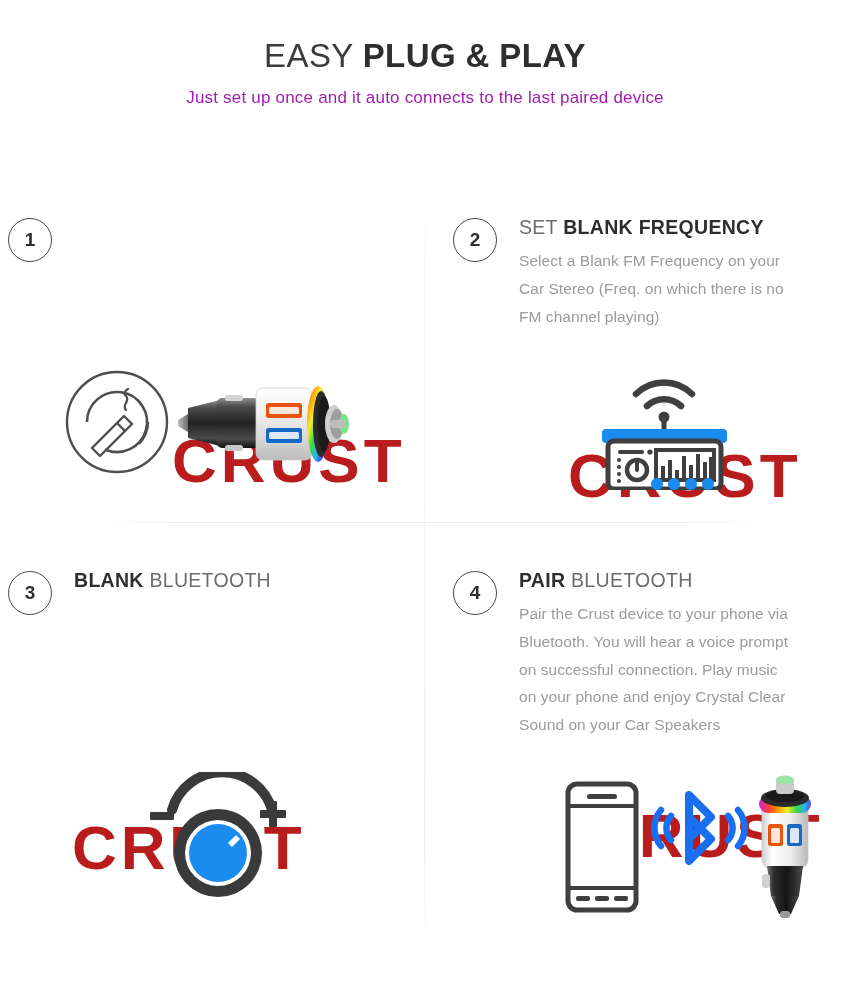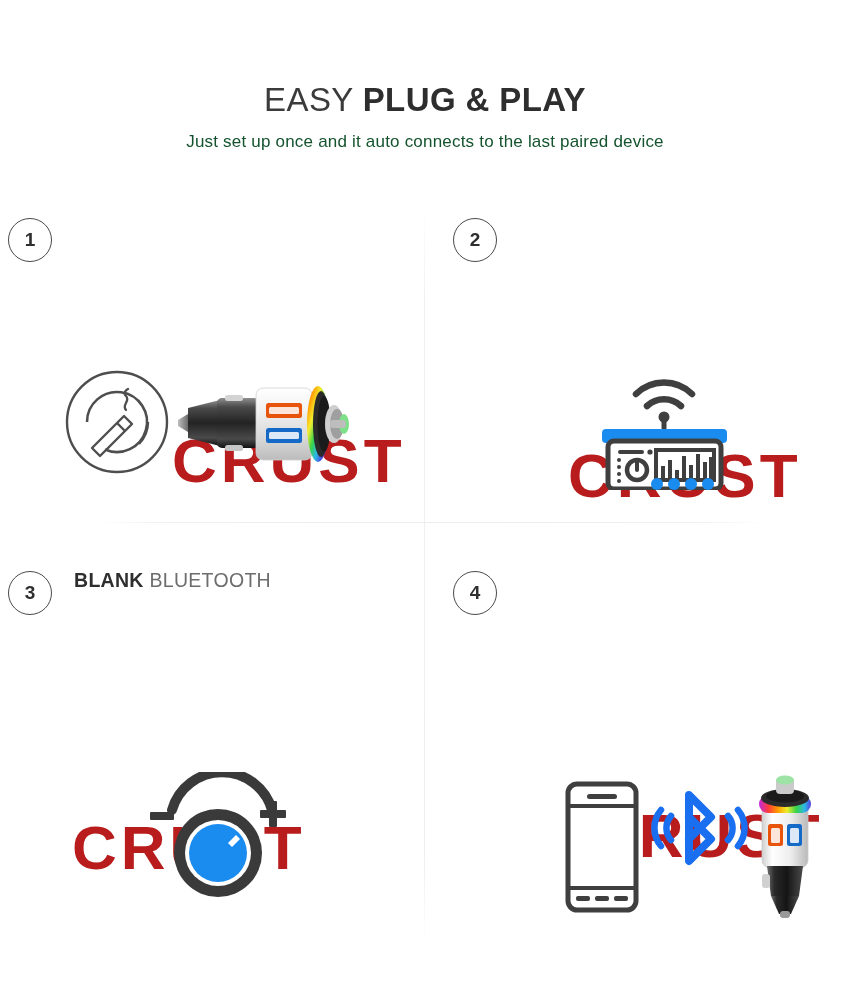--- a/index.html
+++ b/index.html
@@ -6,28 +6,28 @@
   html, body { background:#ffffff; }
   body {
     width:850px; height:995px;
     font-family:"Liberation Sans", sans-serif;
     color:#333333;
     position:relative;
     overflow:hidden;
   }
 
   
-  .header { text-align:center; padding-top:82px; }
+  .header { text-align:center; padding-top:38px; }
   .title {
     font-size:33px; letter-spacing:0.4px; color:#3b3b3b;
     font-weight:300; line-height:1.1;
   }
   .title .bold { font-weight:700; color:#2e2e2e; }
   .subtitle {
-    margin-top:14px; font-size:17px; color:#14532d;
+    margin-top:14px; font-size:17px; color:#a21caf;
     font-weight:400; letter-spacing:0.2px;
   }
 
   
   .divider-v, .divider-h { position:absolute; pointer-events:none; }
   .divider-v {
     left:424px; top:205px; width:1px; height:740px;
     background:linear-gradient(to bottom, rgba(0,0,0,0) 0%, #f1f1f1 12%, #eeeeee 88%, rgba(0,0,0,0) 100%);
   }
   .divider-h {
@@ -149,20 +149,26 @@
 
     <ellipse cx="272" cy="54" rx="9" ry="19" fill="#cfcfcf"></ellipse>
     <ellipse cx="275" cy="54" rx="7" ry="15" fill="#9f9f9f"></ellipse>
     <ellipse cx="282" cy="54" rx="5" ry="10" fill="#7fe08a"></ellipse>
     <rect x="268" y="50" width="16" height="8" rx="3" fill="#bdbdbd"></rect>
   </svg>
 </div>
 
 <div class="step-head" style="left:453px; top:217px;">
   <div class="badge">2</div>
+  <div class="step-text">
+    <div class="step-title"><span>SET </span><span class="bold">BLANK FREQUENCY</span></div>
+    <div class="step-desc">Select a Blank FM Frequency on your
+Car Stereo (Freq. on which there is no
+FM channel playing)</div>
+  </div>
 </div>
 
 <div class="watermark" style="left:568px; top:440px;">CRUST</div>
 
 <div class="art" style="left:552px; top:362px;">
   <svg width="220" height="128" viewBox="0 0 220 128" xmlns="http://www.w3.org/2000/svg">
 
     <g fill="none" stroke="#3f3f3f" stroke-width="6.5" stroke-linecap="round">
       <path d="M 84 32 a 40 40 0 0 1 56 0"></path>
       <path d="M 95 44 a 25 25 0 0 1 34 0"></path>
@@ -229,20 +235,28 @@
     <circle cx="86" cy="81" r="44" fill="#3a3a3a"></circle>
     <circle cx="86" cy="81" r="33" fill="#ffffff"></circle>
     <circle cx="86" cy="81" r="29" fill="#1a8cf0"></circle>
 
     <path d="M 104 63 L 96 71 L 100 75 L 108 67 Z" fill="#ffffff"></path>
   </svg>
 </div>
 
 <div class="step-head" style="left:453px; top:570px;">
   <div class="badge">4</div>
+  <div class="step-text">
+    <div class="step-title"><span class="bold">PAIR</span><span> BLUETOOTH</span></div>
+    <div class="step-desc">Pair the Crust device to your phone via
+Bluetooth. You will hear a voice prompt
+on successful connection. Play music
+on your phone and enjoy Crystal Clear
+Sound on your Car Speakers</div>
+  </div>
 </div>
 
 <div class="watermark" style="left:590px; top:800px;">CRUST</div>
 
 <div class="art" style="left:558px; top:772px;">
   <svg width="262" height="150" viewBox="0 0 262 150" xmlns="http://www.w3.org/2000/svg">
     <defs>
       <linearGradient id="vWhite" x1="0" y1="0" x2="1" y2="0">
         <stop offset="0%" stop-color="#cfcfcf"></stop>
         <stop offset="22%" stop-color="#ffffff"></stop>

